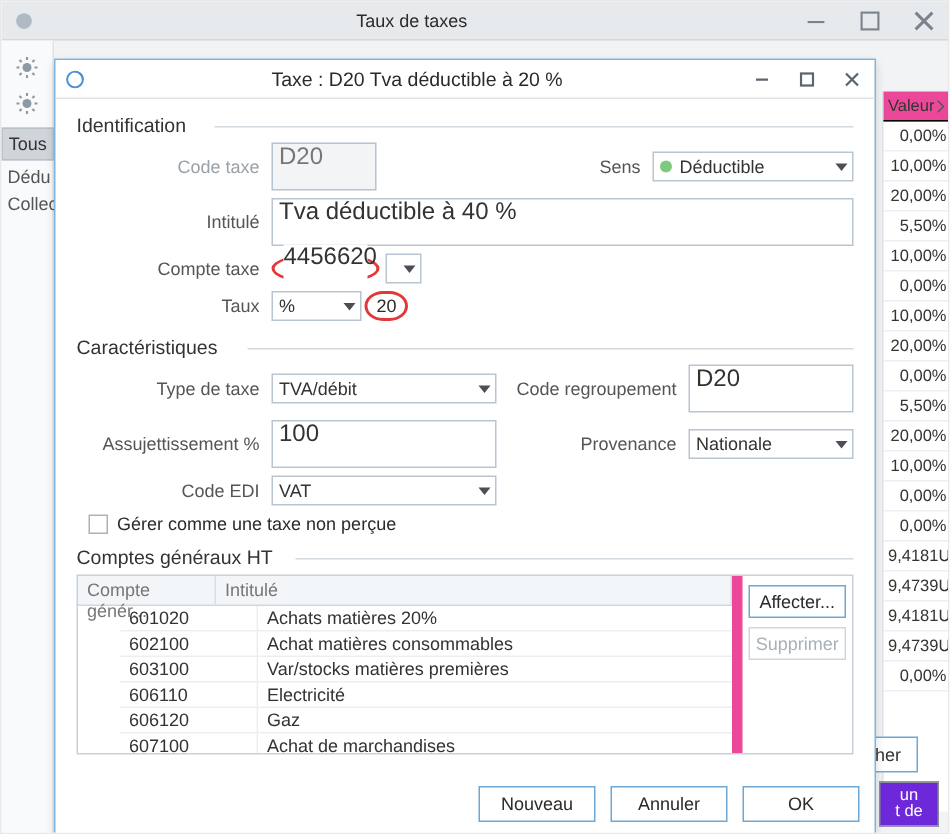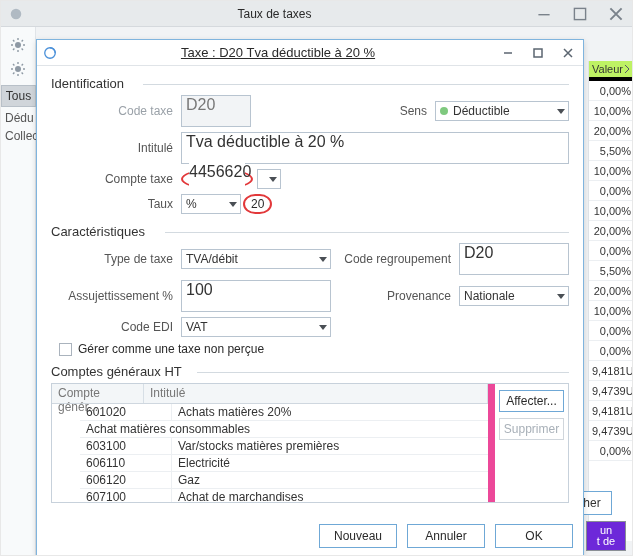--- a/index.html
+++ b/index.html
@@ -10,32 +10,32 @@
   .back-titlebar { display:flex; align-items:center; height:26px; background:#e7eaec; border-bottom:1px solid #d5d9dd; padding-left:8px; }
   .back-spacer { flex:1; }
   .wicon { width:14px; height:14px; fill:#6b7680; }
   .winbtn { width:36px; height:26px; display:flex; align-items:center; justify-content:center; }
   .back-left { position:absolute; left:0; top:26px; width:35px; height:530px; background:#f8fafb; border-right:1px solid #e0e4e8; }
   .gear { margin:10px auto; width:16px; height:16px; display:block; fill:#8e99a4; }
   .tous-tab { position:absolute; left:0; top:84px; width:35px; height:22px; background:#d0d5da; display:flex; align-items:center; justify-content:center; font-size:12px; color:#333; border:1px solid #b8c0c8; }
   .back-list { position:absolute; left:0; top:108px; font-size:12px; color:#555; }
   .back-list div { padding:2px 4px 2px 4px; }
   .right-grid { position:absolute; right:0; top:60px; width:46px; height:480px; border-left:1px solid #e0e4e8; background:#fff; font-size:11px; color:#333; }
-  .right-grid .hdr { display:flex; align-items:center; justify-content:space-between; padding:2px 3px; background:#bef264; border-bottom:4px solid #000000; height:20px; }
+  .right-grid .hdr { display:flex; align-items:center; justify-content:space-between; padding:2px 3px; background:#ec4899; border-bottom:1px solid #000000; height:20px; }
   .right-grid .hdr .chev { width:8px; height:8px; fill:#556; }
   .right-grid .cell { border-bottom:1px solid #eceff2; padding:2px 3px; text-align:right; height:20px; line-height:16px; white-space:nowrap; overflow:hidden; }
   
   .behind-btn { position:absolute; width:40px; height:24px; border:1px solid #6fa8d6; background:#fff; display:flex; align-items:center; justify-content:center; color:#333; }
   .behind-btn.her { right:22px; top:490px; }
   .behind-btn.un { right:8px; top:520px; border-color:#8a8f95; background:#6d28d9; color:#fff; height:30px; width:40px; flex-direction:column; line-height:1; font-size:11px; }
   
   .dialog { position:absolute; left:35px; top:38px; width:548px; height:518px; background:#ffffff; border:1px solid #7fb4de; box-shadow:0 2px 6px rgba(0,0,0,0.15); }
   .dlg-title { height:26px; display:flex; align-items:center; border-bottom:1px solid #e0e4e8; }
   .dlg-ico { width:14px; height:14px; margin:0 6px; fill:#4a90d9; }
-  .dlg-title-text { flex:1; text-align:center; font-size:13px; color:#2a2a2a;text-decoration:underline; }
+  .dlg-title-text { flex:1; text-align:center; font-size:13px; color:#2a2a2a; }
   .dlg-winbtns { display:flex; }
   .dlg-winbtn { width:30px; height:26px; display:flex; align-items:center; justify-content:center; }
   .dlg-winbtn svg { width:10px; height:10px; fill:none; stroke:#5b6570; stroke-width:1.5; }
   .dlg-body { padding:10px 14px 0 14px; }
   .section-title { font-size:13px; color:#333; margin-bottom:4px; }
   .section-line { position:relative; }
   .section-line::after { content:""; position:absolute; right:0; bottom:6px; height:1px; background:#d3dae0; }
   .sec-id::after { left:92px; }
   .sec-car::after { left:114px; }
   .sec-cg::after { left:146px; }
@@ -191,21 +191,21 @@
         <div class="small-lbl" style="width:40px">Sens</div>
         <div class="combo wide">
           <span class="led"></span>
           <span>Déductible</span>
           <span class="arrow"></span>
         </div>
       </div>
 
       <div class="row">
         <div class="lbl">Intitulé</div>
-        <div class="fld" style="flex:1">Tva déductible à 20 %</div>
+        <div class="fld" style="flex:1">Tva déductible à 40 %</div>
       </div>
 
       <div class="row">
         <div class="lbl">Compte taxe</div>
         <span class="red-circle">
           <span class="fld" style="border:0;padding:0;width:56px">4456620</span>
         </span>
         <span class="combo" style="width:18px; margin-left:4px">
             <span class="arrow"></span>
           </span>
@@ -266,20 +266,21 @@
           <div class="tbl-header">
             <div class="th c1">Compte génér...</div>
             <div class="th c2">Intitulé</div>
           </div>
           <div class="tbl-rows" id="tblrows">
               <div class="tr">
                 <div class="td c1">601020</div>
                 <div class="td c2">Achats matières 20%</div>
               </div>
               <div class="tr">
+                <div class="td c1">602100</div>
                 <div class="td c2">Achat matières consommables</div>
               </div>
               <div class="tr">
                 <div class="td c1">603100</div>
                 <div class="td c2">Var/stocks matières premières</div>
               </div>
               <div class="tr">
                 <div class="td c1">606110</div>
                 <div class="td c2">Electricité</div>
               </div>

